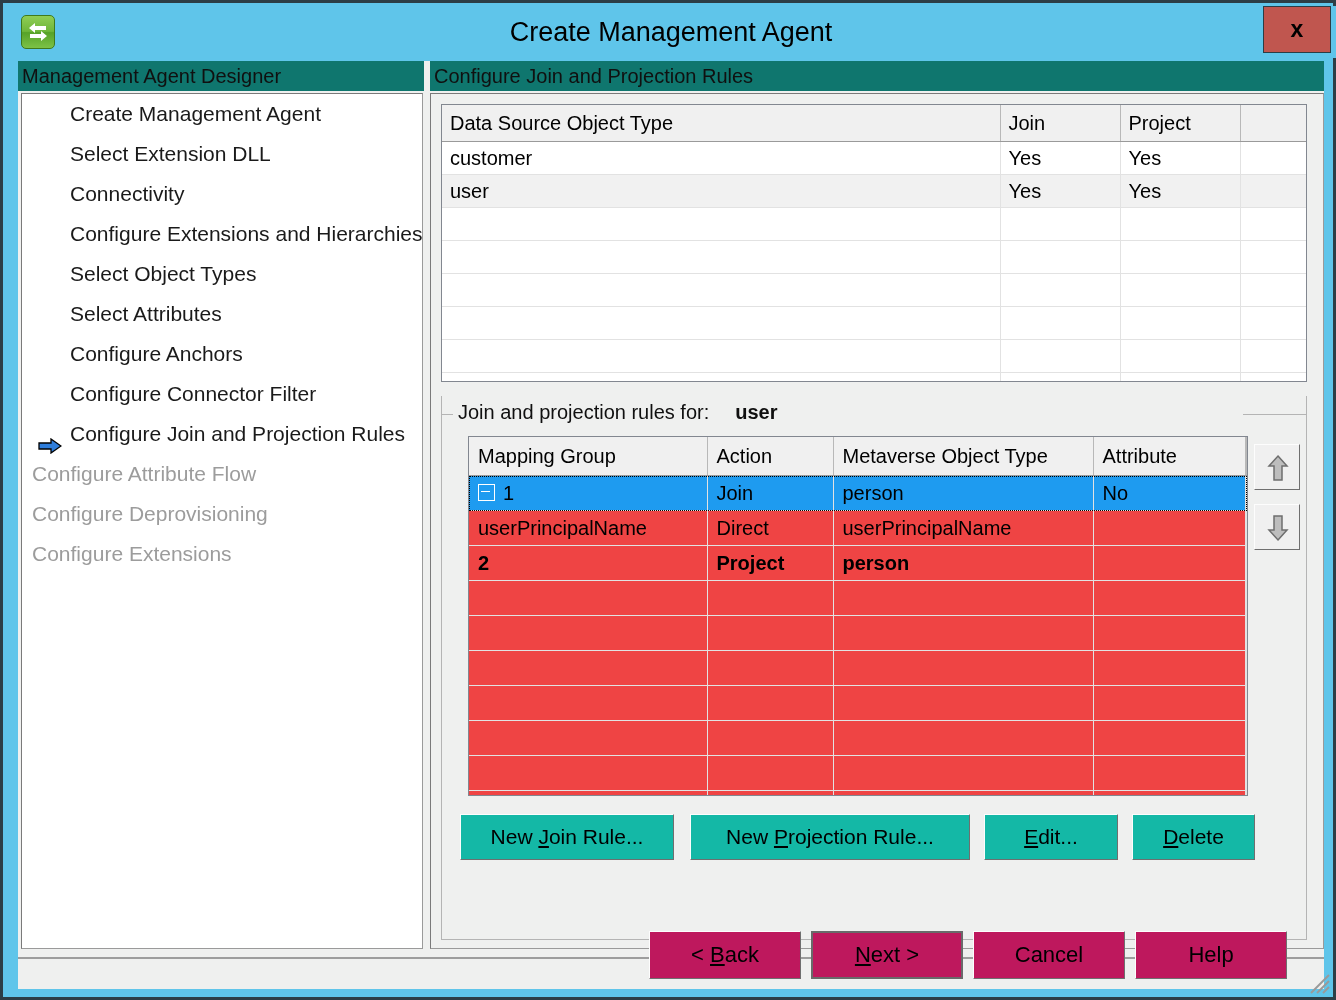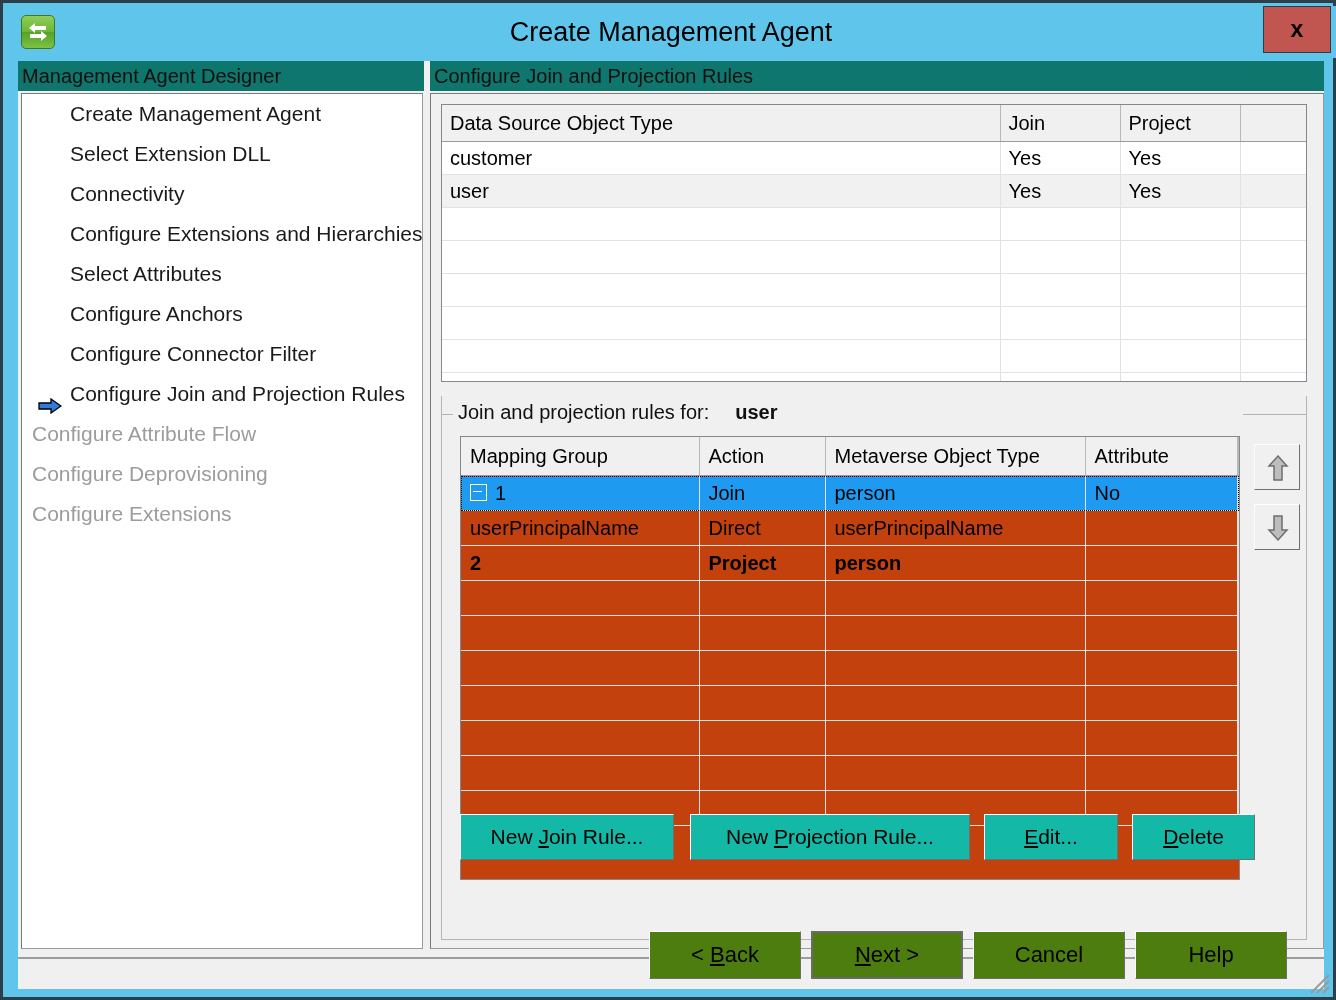--- a/index.html
+++ b/index.html
@@ -191,23 +191,23 @@
     color: #101010;
     background: #eff0ef;
     padding: 0 8px 0 4px;
     white-space: nowrap;
   }
   #gb-label .obj { font-weight: bold; margin-left: 26px; }
 
   
   #rules-grid {
     position: absolute;
-    left: 18px; top: 40px;
-    width: 780px; height: 444px;
-    background: #c2410c;
+    left: 26px; top: 40px;
+    width: 780px; height: 360px;
+    background: #ef4444;
     border: 1px solid #828790;
     box-sizing: border-box;
     overflow: hidden;
   }
   #rules-grid table { border-collapse: collapse; width: 100%; table-layout: fixed; }
   #rules-grid th {
     background: #f0f0f0;
     border-right: 1px solid #b8b8b8;
     border-bottom: 1px solid #9a9a9a;
     font-weight: normal;
@@ -300,21 +300,21 @@
   }
   #footer {
     position: absolute;
     left: 0px; top: 898px;
     width: 1306px; height: 30px;
     background: #eff0ef;
   }
   .nav-btn {
     position: absolute;
     height: 48px;
-    background: #4d7c0f;
+    background: #be185d;
     border: 1px solid #fdfdfd;
     border-right-color: #6f6f6f;
     border-bottom-color: #6f6f6f;
     box-sizing: border-box;
     font-size: 22px;
     color: #000;
     font-family: "Liberation Sans", sans-serif;
     cursor: pointer;
     text-align: center;
     line-height: 46px;
@@ -352,20 +352,21 @@
 
     <div class="panel-header" id="left-header">Management Agent Designer</div>
     <div class="panel-header" id="right-header">Configure Join and Projection Rules</div>
 
     <div id="left-panel">
       <div id="nav-list">
           <div class="nav-item"><span>Create Management Agent</span></div>
           <div class="nav-item"><span>Select Extension DLL</span></div>
           <div class="nav-item"><span>Connectivity</span></div>
           <div class="nav-item"><span>Configure Extensions and Hierarchies</span></div>
+          <div class="nav-item"><span>Select Object Types</span></div>
           <div class="nav-item"><span>Select Attributes</span></div>
           <div class="nav-item"><span>Configure Anchors</span></div>
           <div class="nav-item"><span>Configure Connector Filter</span></div>
           <div class="nav-item"><span class="arrow"><svg width="24" height="16" viewBox="0 0 24 16">
                 <path d="M1 5 L13 5 L13 1 L23 8 L13 15 L13 11 L1 11 Z" fill="#2e7ddb" stroke="#000" stroke-width="1.3"></path>
               </svg></span><span>Configure Join and Projection Rules</span></div>
           <div class="nav-item disabled"><span>Configure Attribute Flow</span></div>
           <div class="nav-item disabled"><span>Configure Deprovisioning</span></div>
           <div class="nav-item disabled"><span>Configure Extensions</span></div>
         </div>

